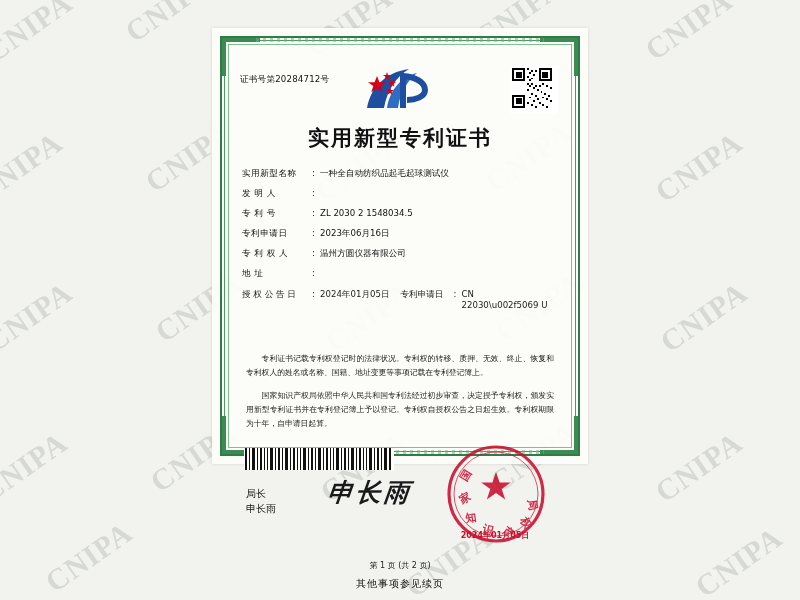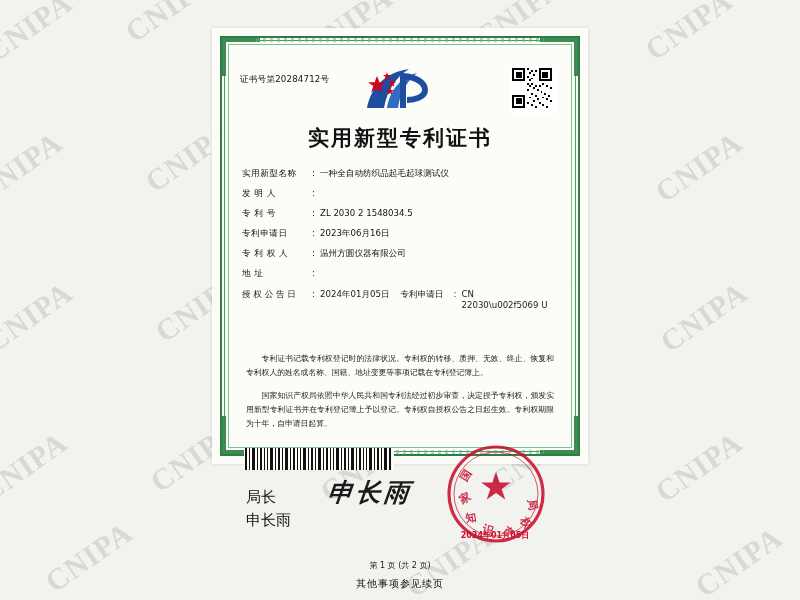--- a/index.html
+++ b/index.html
@@ -197,21 +197,21 @@
     left: 8px;
     top: 396px;
     width: 150px;
     height: 22px;
   }
   
   .sign-label {
     position: absolute;
     left: 10px;
     top: 434px;
-    font-size: 15px;
+    font-size: 10px;
     line-height: 1.5;
     color: #111;
   }
   .sign-script {
     position: absolute;
     left: 92px;
     top: 424px;
     font-family: "Liberation Serif", serif;
     font-size: 25px;
     font-weight: bold;

